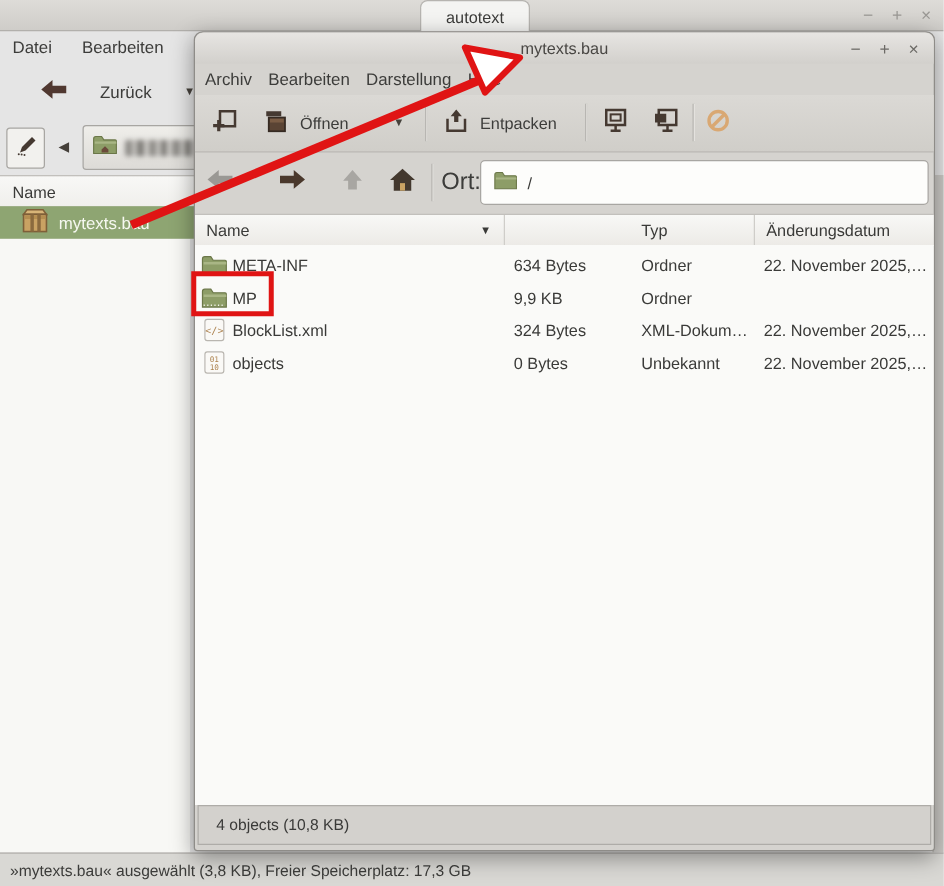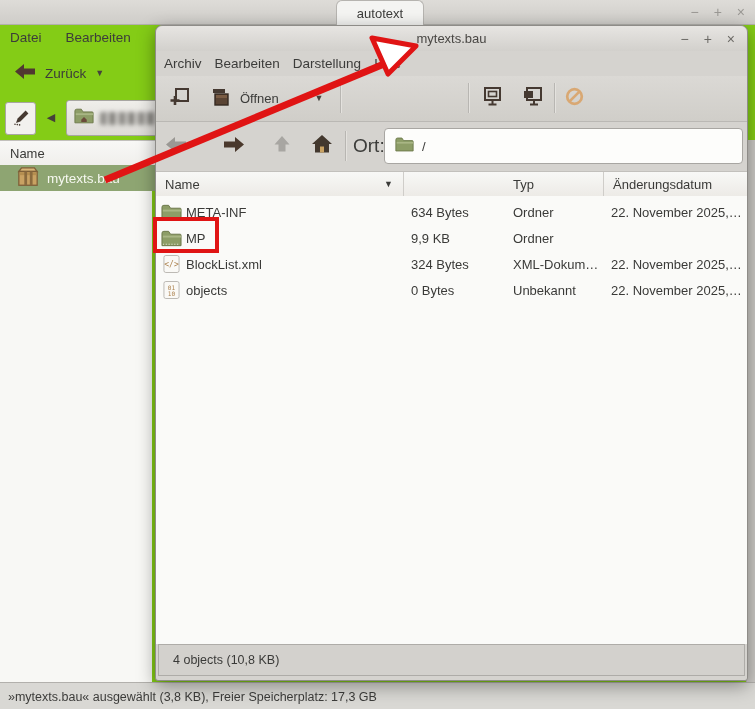--- a/index.html
+++ b/index.html
@@ -1,27 +1,27 @@
 <!DOCTYPE html>
 <html><head>
 <meta charset="utf-8">
 <style>
   html,body{margin:0;padding:0;}
-  .screen{position:relative;width:755px;height:709px;background:#84cc16;
+  .screen{position:relative;width:755px;height:709px;background:#e5e5e5;
     font-family:"Liberation Sans",sans-serif;color:#3a3a38;overflow:hidden;cursor:default;}
   .abs{position:absolute;}
 
   
   .bg-titlebar{left:0;top:0;width:755px;height:24px;background:linear-gradient(#dedcd8,#cfcdc9);border-bottom:1px solid #b2b0ac;}
   .bg-titletab{left:336px;top:0;width:86px;height:24px;background:#f4f4f2;border:1px solid #b6b4b0;border-bottom:none;
     border-radius:6px 6px 0 0;display:flex;align-items:center;justify-content:center;font-size:13px;color:#3c3c3a;}
   .winctl{display:flex;gap:15px;align-items:center;font-size:14px;}
   .bg-ctl{right:10px;top:0;height:24px;color:#9a9894;}
   .bg-menubar{left:0;top:25px;height:25px;display:flex;gap:24px;padding-left:10px;align-items:center;font-size:13.5px;color:#3c3c3a;}
-  .bg-backbtn{left:8px;top:57px;height:32px;display:flex;align-items:center;gap:9px;font-size:13.5px;color:#3c3c3a;padding:0 6px;}
+  .bg-backbtn{left:26px;top:57px;height:32px;display:flex;align-items:center;gap:26px;font-size:13.5px;color:#3c3c3a;padding:0 6px;}
   .sqbtn{background:#f2f1ee;border:1px solid #a8a6a2;border-radius:3px;display:flex;align-items:center;justify-content:center;}
   .bg-pencil{left:5px;top:102px;width:29px;height:31px;}
   .bg-collapse{left:39px;top:102px;width:24px;height:31px;font-size:11px;color:#45403a;display:flex;align-items:center;justify-content:center;}
   .bg-crumb{left:66px;top:100px;width:92px;height:34px;background:linear-gradient(#efeeea,#dddbd7);border:1px solid #a8a6a2;
     border-radius:3px;display:flex;align-items:center;gap:6px;padding-left:7px;}
   .blurblob{width:58px;height:13px;border-radius:2px;filter:blur(2px);
     background:repeating-linear-gradient(90deg,#8f8d89 0 6px,#c4c2be 6px 10px,#7f7d79 10px 15px,#cfcdc9 15px 19px);}
   .bg-listheader{left:0;top:140px;width:152px;height:24px;background:linear-gradient(#f8f8f6,#f0efec);
     border-top:1px solid #c2c0bc;border-bottom:1px solid #c6c4c0;border-right:1px solid #c6c4c0;
     display:flex;align-items:center;padding-left:10px;font-size:13px;color:#3a3a38;}
@@ -169,20 +169,29 @@
             <rect x="5" y="8" width="13" height="11" fill="#5a4434" stroke="#352a22" stroke-width="1.4"></rect>
             <rect x="6" y="9" width="11" height="3" fill="#7a5c44"></rect>
           </svg>
         </span>
         <span>Öffnen</span>
       </div>
       <div class="abs tbtn" style="left:150px;width:26px;font-size:9px;color:#46423c;">
         <span>▼</span>
       </div>
       <div class="abs tsep" style="left:184px;"></div>
+      <div class="abs tbtn" style="left:194px;width:110px;justify-content:flex-start;padding-left:4px;">
+        <span>
+          <svg width="22" height="22" viewBox="0 0 22 22">
+            <path d="M4 9 v9.5 h14 V9" fill="none" stroke="#453931" stroke-width="2"></path>
+            <path d="M11 1.5 l4.5 5.5 h-2.8 v4.5 h-3.4 V7 H6.5 Z" fill="#453931"></path>
+          </svg>
+        </span>
+        <span>Entpacken</span>
+      </div>
       <div class="abs tsep" style="left:312px;"></div>
       <div class="abs tbtn" style="left:318px;width:38px;">
         <span>
           <svg width="24" height="24" viewBox="0 0 24 24">
             <rect x="4" y="3" width="15" height="12" fill="none" stroke="#453931" stroke-width="2"></rect>
             <rect x="7.5" y="6.5" width="8" height="5" fill="none" stroke="#453931" stroke-width="1.6"></rect>
             <path d="M11.5 15 v3.5 M7.5 19.5 h8" stroke="#453931" stroke-width="2" fill="none"></path>
           </svg>
         </span>
       </div>

